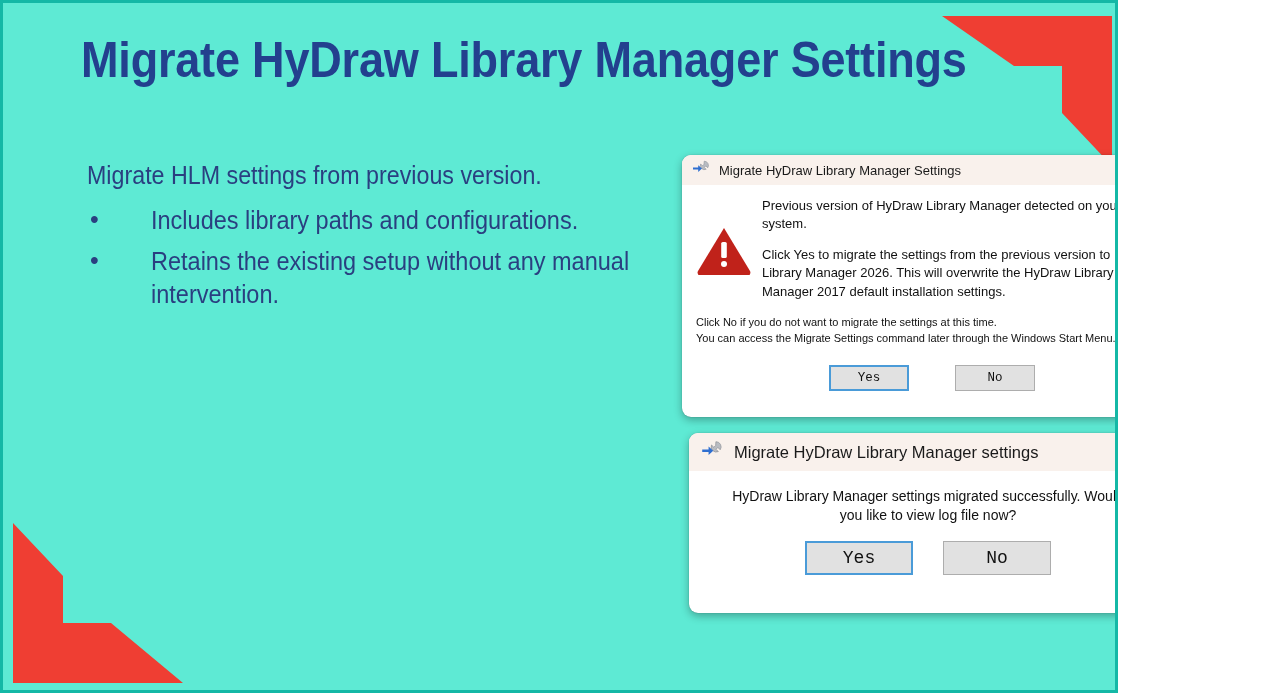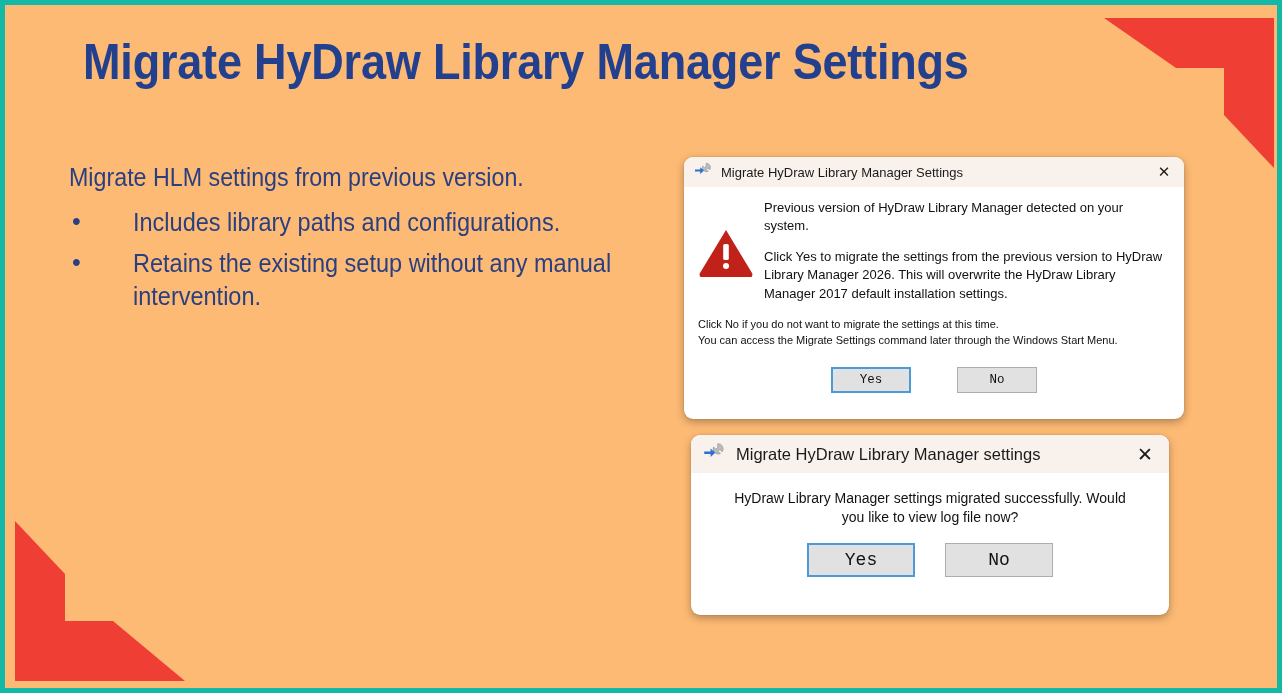--- a/index.html
+++ b/index.html
@@ -3,24 +3,24 @@
 <meta charset="utf-8">
 <style>
   html,body{margin:0;padding:0;}
   body{
     width:1282px;height:693px;overflow:hidden;
     background:#ffffff;
     font-family:"Liberation Sans", sans-serif;
   }
   .slide{
     position:relative;
-    width:1282px;height:693px;
+    width:1118px;height:693px;
     box-sizing:border-box;
-    border:5px solid #14b8a6;
-    background:#fdba74;
+    border:3px solid #14b8a6;
+    background:#5eead4;
     overflow:hidden;
   }
 
   
   .corner{position:absolute;}
   .corner svg{display:block;}
   .corner-tr{top:3px;right:3px;}
   .corner-bl{left:10px;bottom:7px;}
 
   
@@ -33,21 +33,21 @@
     color:#23408e;
     font-family:"Liberation Sans", sans-serif;
     transform:scaleX(0.90);
     transform-origin:left center;
     white-space:nowrap;
   }
 
   
   .body-copy{
     position:absolute;
-    left:64px;top:158px;
+    left:84px;top:158px;
     width:600px;
     color:#2a3f80;
   }
   .lead{
     font-size:25px;
     line-height:1.15;
     color:#2a3f80;
     transform:scaleX(0.93);
     transform-origin:left top;
     white-space:nowrap;

